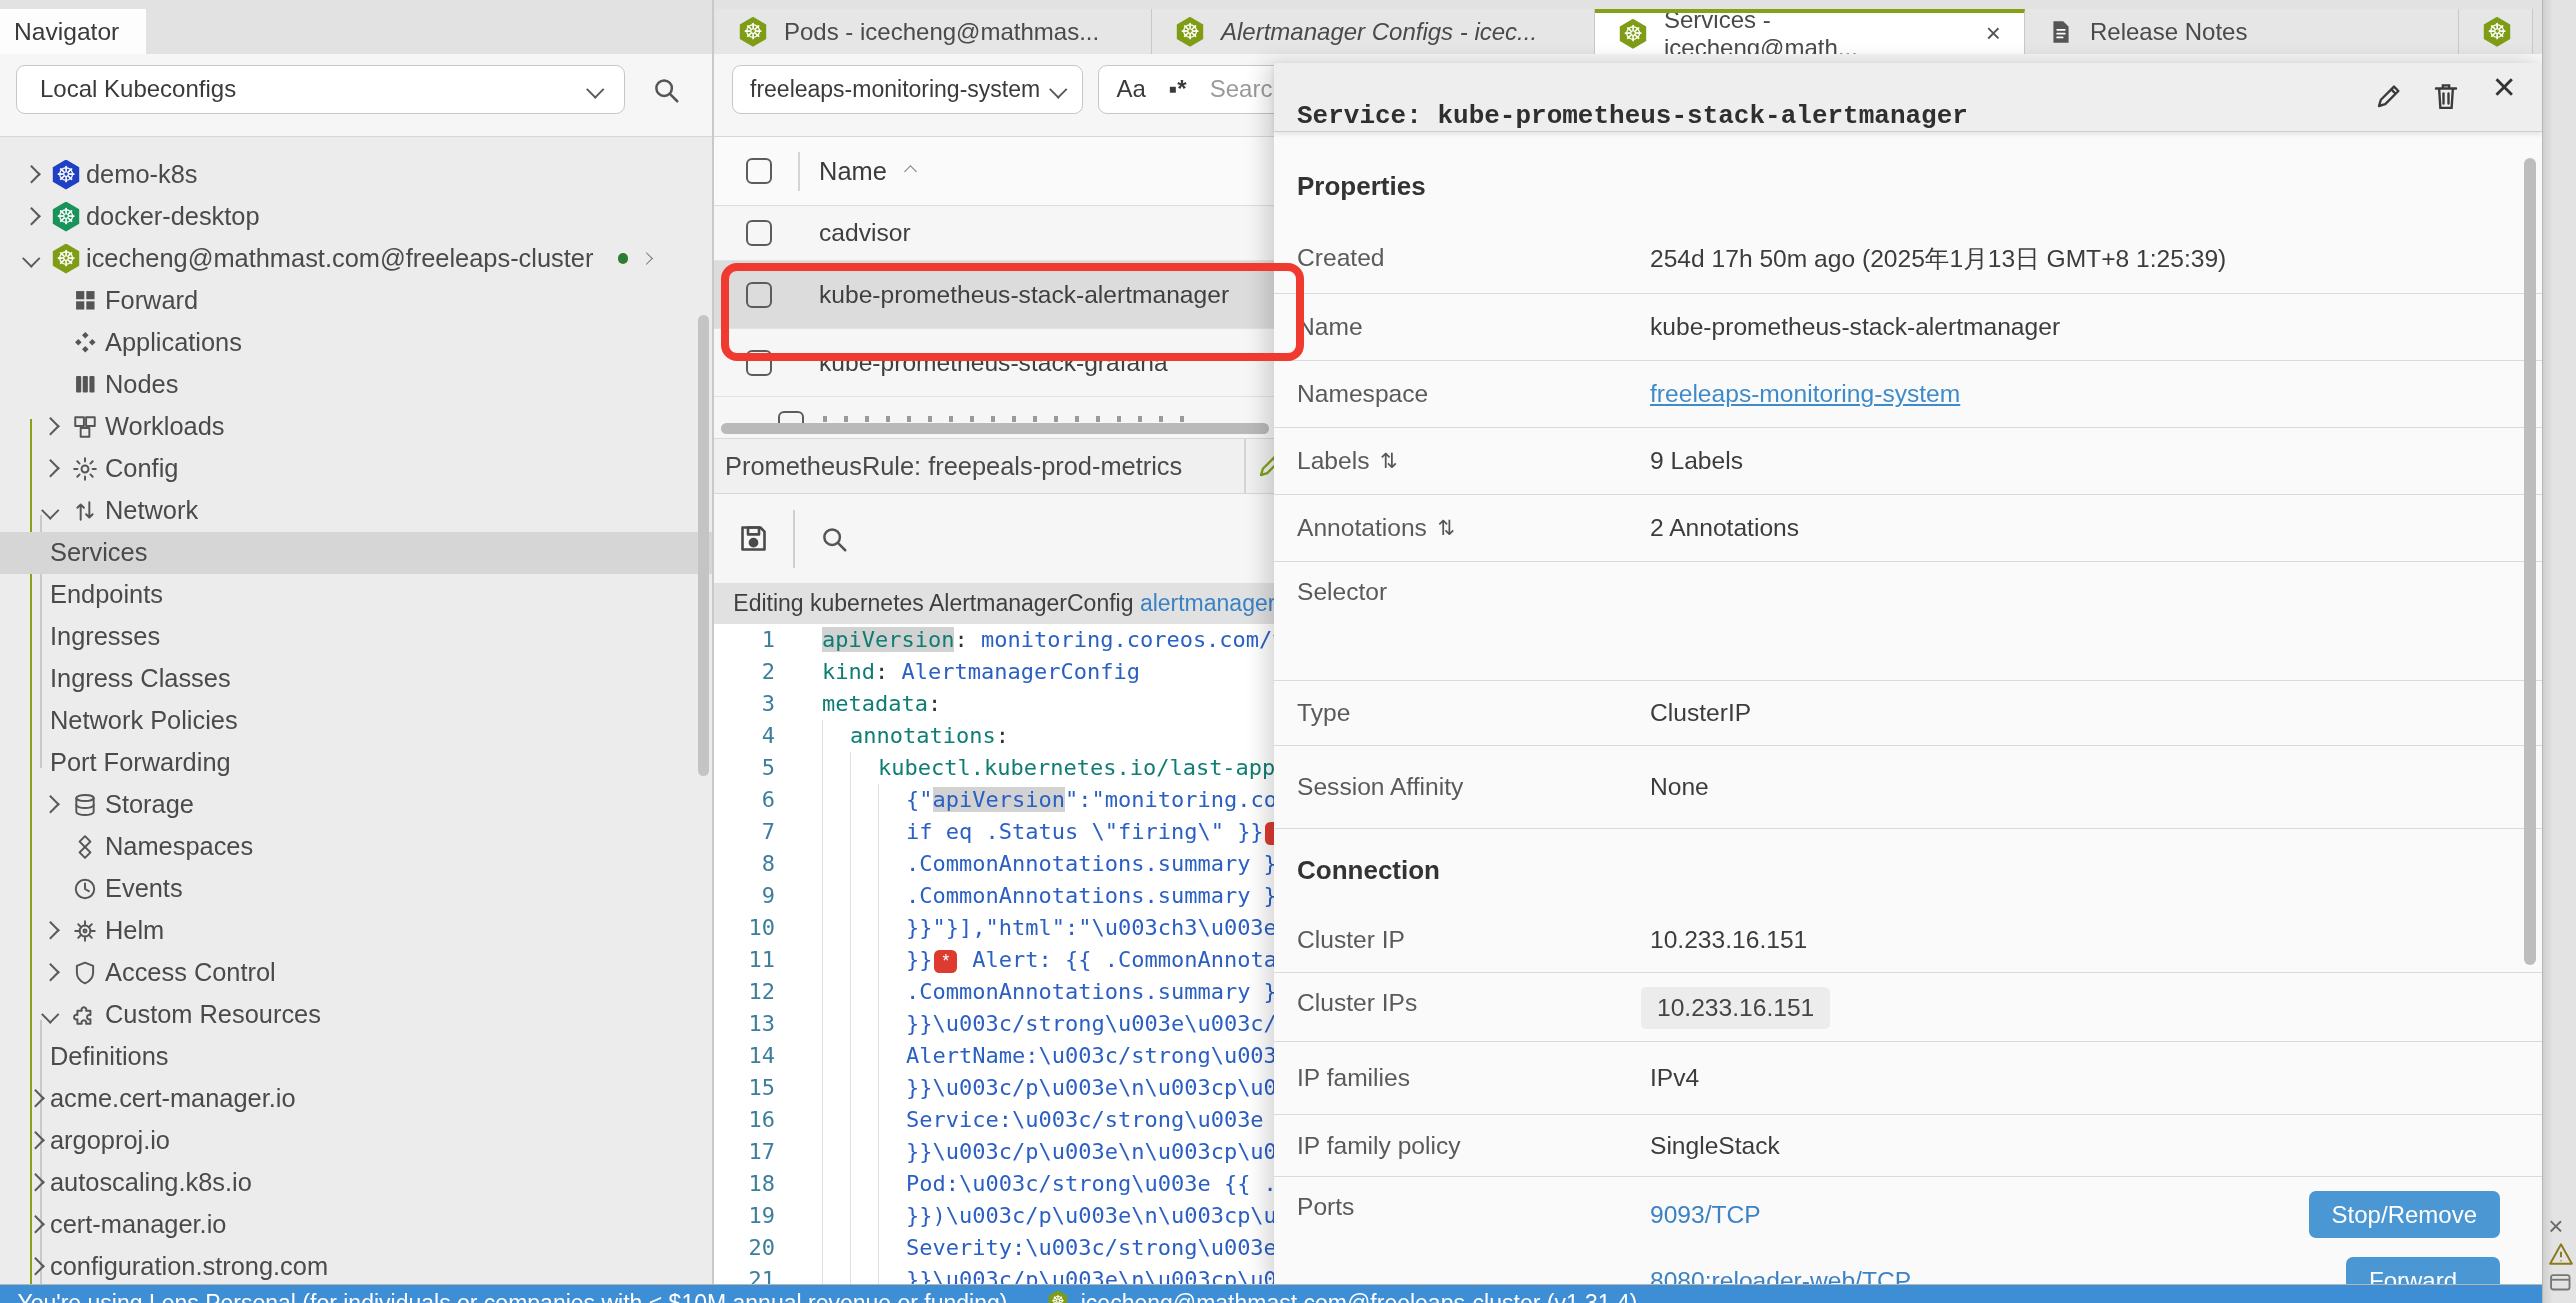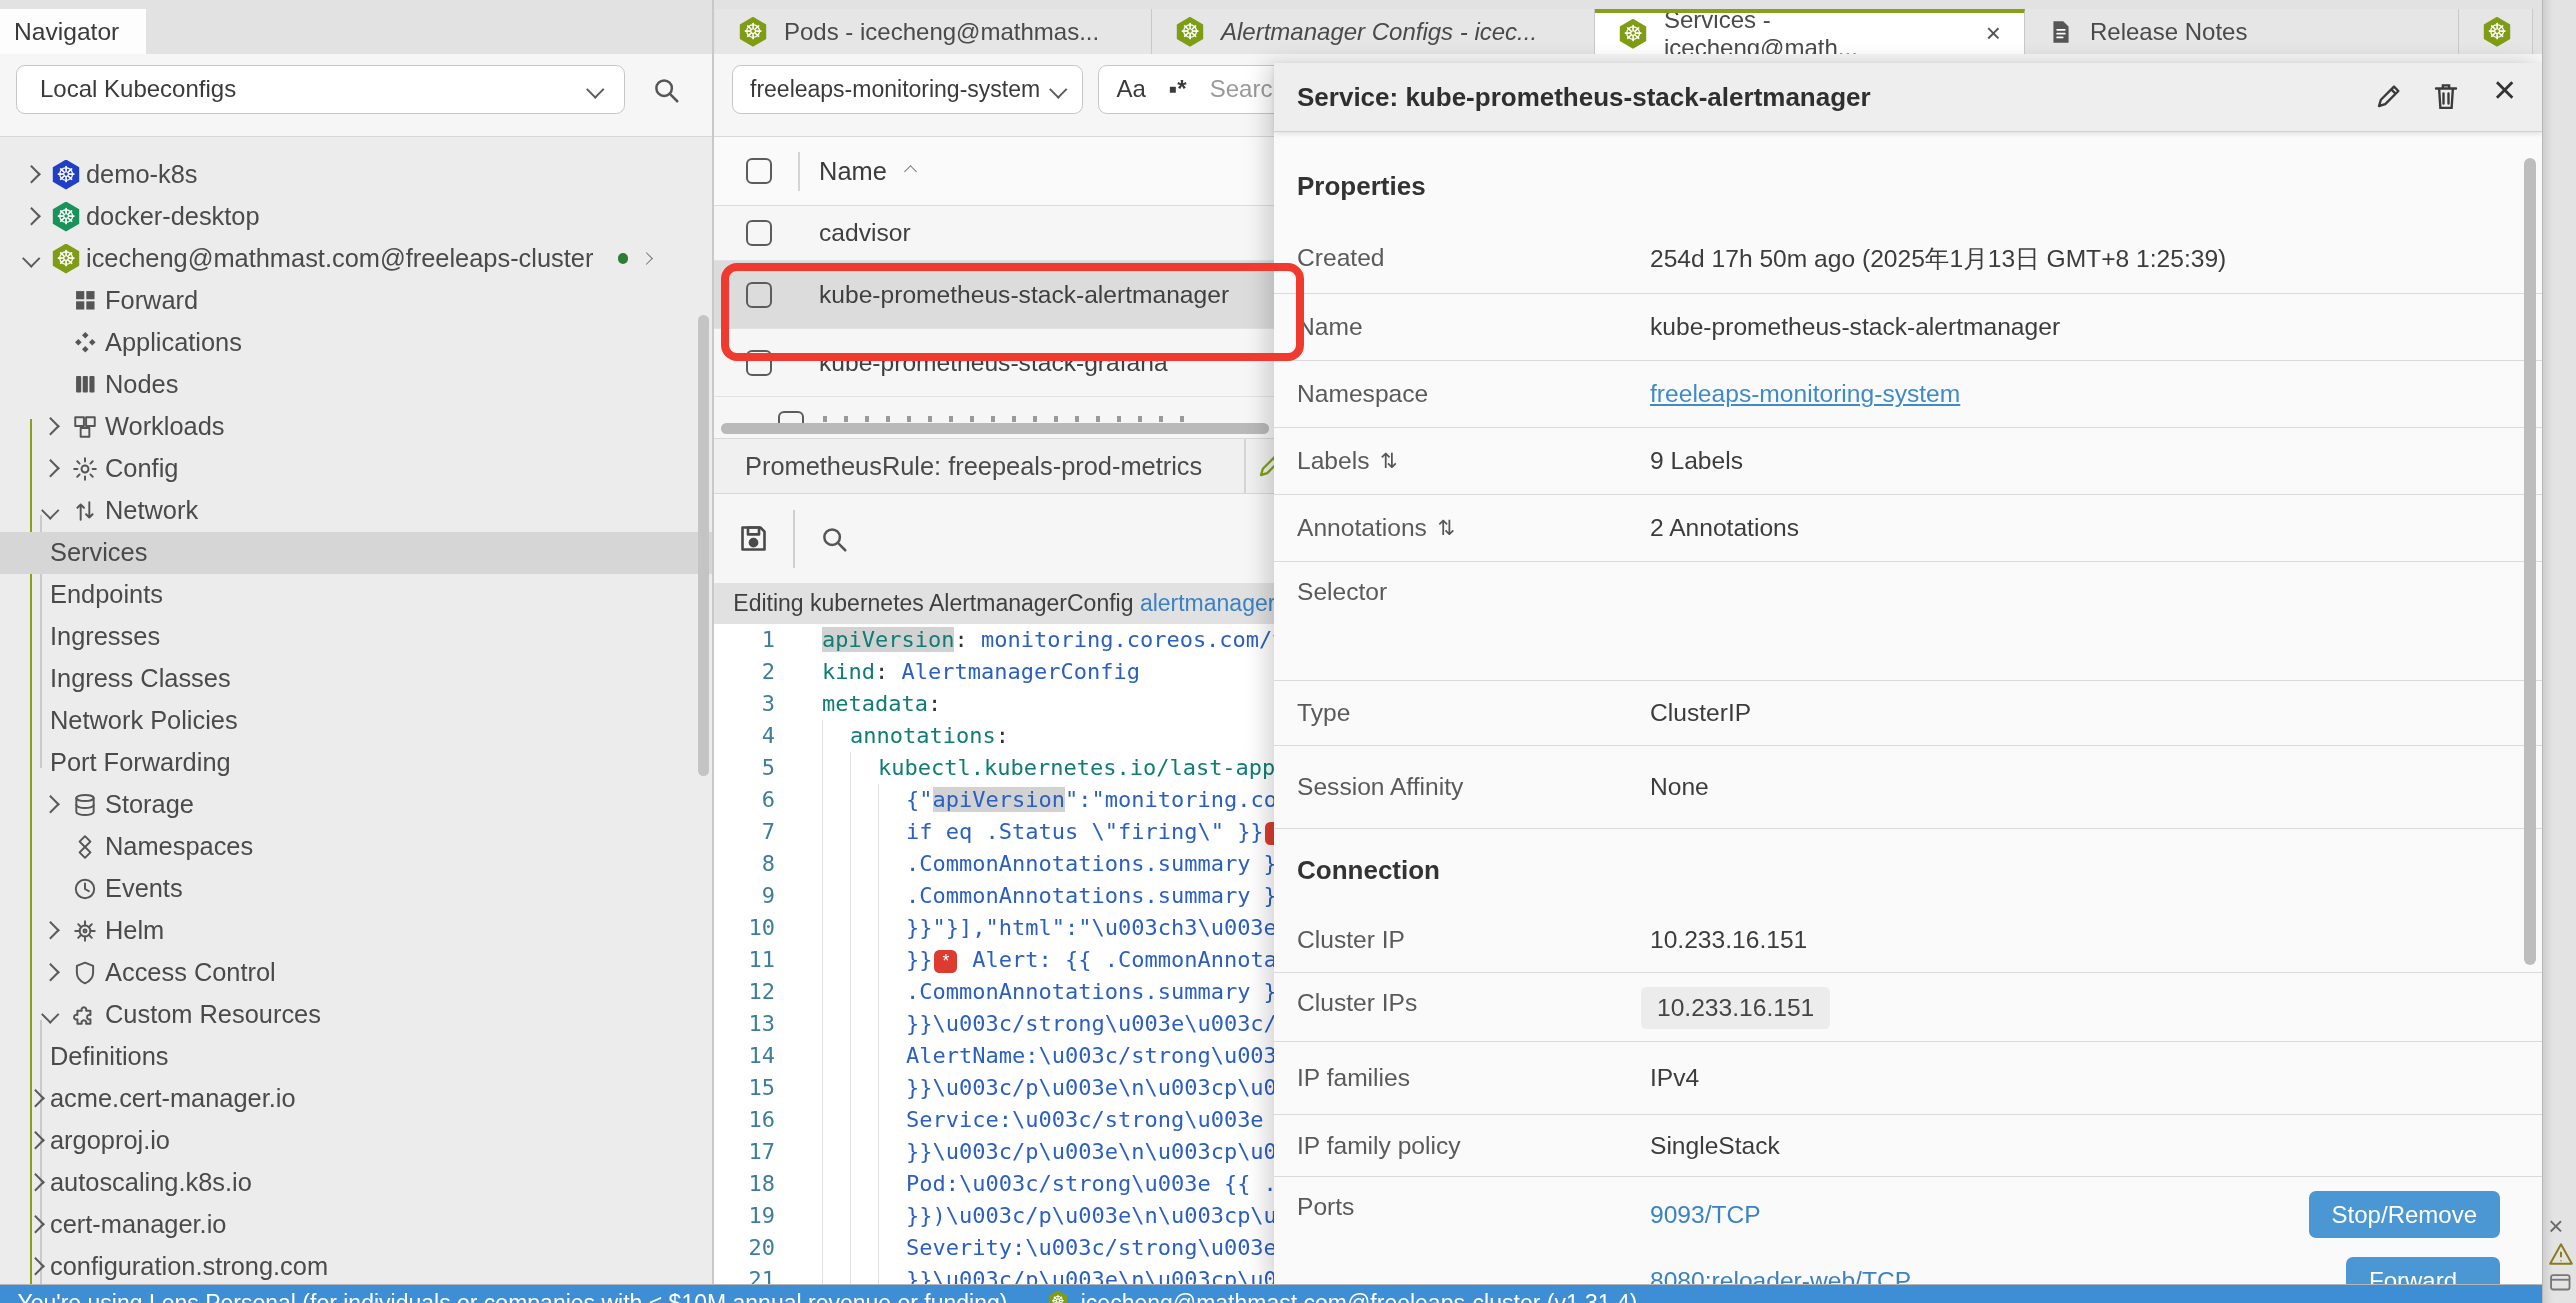--- a/index.html
+++ b/index.html
@@ -57,21 +57,21 @@
   .lrow .cb{margin-left:32px;}
   .lrow .rname{margin-left:47px;}
   .lrow.sel{background:#dcdcdc;}
   .lrow.partial{overflow:hidden;border-bottom:none;}
   .lrow.partial .cb{position:absolute;left:32px;top:14px;}
   .lrow.partial .dotline{position:absolute;left:109px;top:19.3px;width:377px;height:6.1px;
       background:repeating-linear-gradient(90deg,#9a9a9a 0 4.4px,transparent 4.4px 21px);}
   #hscroll{position:absolute;left:7px;top:369px;width:548px;height:10.5px;background:#b9b9b9;border-radius:5.3px;}
   
   #obj-head{position:absolute;left:0;top:384px;width:100%;height:54px;background:#f0f0f0;border-top:0.9px solid #d8d8d8;border-bottom:0.9px solid #d8d8d8;display:flex;align-items:center;font-size:25.4px;color:#4a4a4a;}
-  #obj-head .t{margin-left:31px;}
+  #obj-head .t{margin-left:11px;}
   #obj-div{position:absolute;left:530px;top:0;width:1.8px;height:54px;background:#d4d4d4;}
   #obj-pencil{position:absolute;left:542px;top:10.5px;color:#7fa019;}
   #ed-toolbar{position:absolute;left:0;top:440px;width:100%;height:89px;background:#f6f6f6;display:flex;align-items:center;}
   #ed-toolbar .icon-btn{margin-left:23px;}
   #tool-div{width:1.8px;height:58px;background:#cfcfcf;margin-left:23px;}
   #ed-toolbar .search-btn{margin-left:24.6px;}
   #editing-bar{position:absolute;left:0;top:529px;width:100%;height:41px;background:#e1e1e1;display:flex;align-items:center;font-size:23px;color:#3f3f3f;}
   #editing-bar .t{margin-left:19.3px;white-space:pre;}
   a.link,#editing-bar a{color:#3b82c4;cursor:pointer;}
   #code{position:absolute;left:0;top:570px;width:100%;bottom:0;background:#fff;overflow:hidden;
@@ -79,21 +79,21 @@
   .code-line{display:flex;height:32px;line-height:32px;white-space:pre;}
   .lnum{width:61px;min-width:61px;text-align:right;color:#3c7e9c;}
   .lbody{margin-left:47px;display:flex;}
   .gd{display:inline-block;width:27px;border-left:0.9px solid #e0e0e0;}
   .k{color:#0f7d74;} .v{color:#2a5fc4;} .p{color:#333;}
   .ks{color:#0f7d74;background:#d2d2d2;} .vs{color:#2a5fc4;background:#d2d2d2;}
   .a{display:inline-block;width:23px;height:23px;margin:3.5px 1.8px 0 1.8px;background:#dd3b2f;border-radius:5.3px;
      color:#fff;font-size:17.5px;line-height:23px;text-align:center;font-family:"Liberation Sans",sans-serif;}
   
   #drawer{position:absolute;left:1274px;top:63px;width:1268px;height:1221px;background:#fafafa;box-shadow:-8.8px 0 21px rgba(0,0,0,.16);z-index:10;}
-  #drawer-head{position:absolute;left:0;top:0;width:100%;height:68px;background:#eeeeee;border-bottom:0.9px solid #cfcfcf;box-shadow:0 1.8px 5.3px rgba(0,0,0,.10);display:flex;align-items:center;}
+  #drawer-head{position:absolute;left:0;top:0;width:100%;height:68px;background:#eeeeee;border-bottom:0.9px solid #cfcfcf;box-shadow:0 1.8px 5.3px rgba(0,0,0,.10);display:flex;align-items:flex-end;font-family:Liberation Mono, monospace;}
   #drawer-title{margin-left:23px;font-size:26px;font-weight:bold;color:#2f2f2f;}
   .dh-icon{position:absolute;top:17.5px;cursor:pointer;}
   #dh-pencil{right:138px;} #dh-trash{right:81px;}
   #dh-close{right:26px;font-size:39px;color:#333;top:5.3px;}
   #drawer-body{position:absolute;left:0;top:69px;right:0;bottom:0;overflow:hidden;padding:39px 0 0 0;}
   .dsec-head{margin:0 0 21px 23px;font-size:26px;font-weight:bold;color:#333;}
   .dsec-head.conn{margin-top:26px;}
   .drow{position:relative;border-bottom:0.9px solid #dadada;font-size:24.6px;}
   .dlabel{position:absolute;left:23px;top:50%;transform:translateY(-50%);color:#5a5a5a;display:flex;align-items:center;gap:10.5px;}
   .drow.topalign .dlabel{top:30px;}

